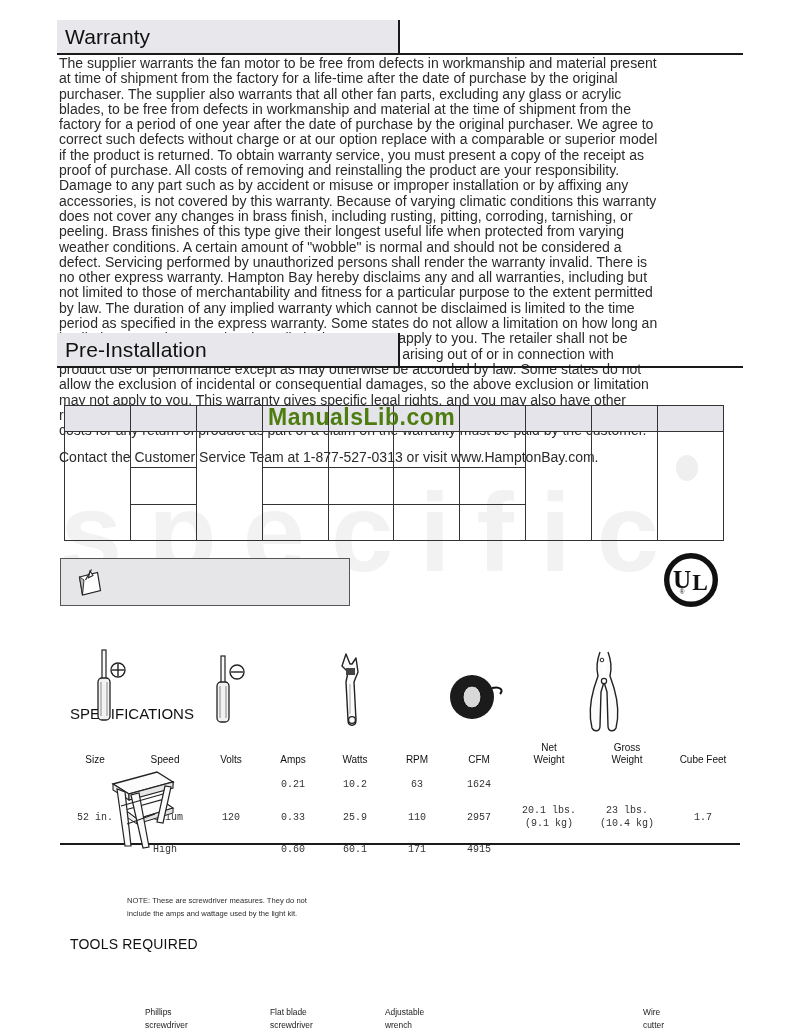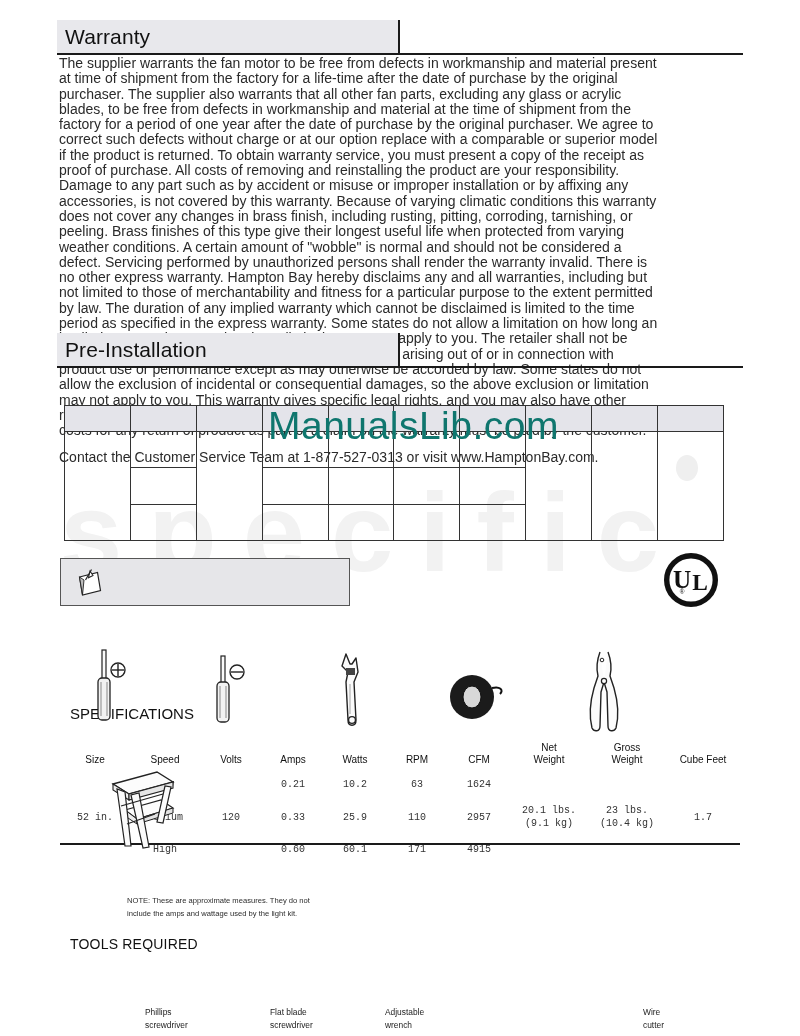--- a/index.html
+++ b/index.html
@@ -89,23 +89,23 @@
     padding: 0;
   }
   .gtable tr.hdr td { background: #e4e4ea; height: 26px; }
   .gtable tr.body td { height: 36px; }
 
   
   .wm-text {
     position: absolute;
     left: 268px;
     top: 404px;
-    font-size: 39px;
-    font-weight: normal;
-    color: #0f766e;
+    font-size: 23px;
+    font-weight: bold;
+    color: #4d7c0f;
     letter-spacing: 0.5px;
     pointer-events: none;
     z-index: 3;
   }
   .wm-big {
     position: absolute;
     left: 60px;
     top: 468px;
     font-size: 112px;
     font-weight: bold;
@@ -467,21 +467,21 @@
           <td></td>
           <td></td>
         </tr>
       </tbody>
     </table>
   </div>
 
   <div class="spec-rule"></div>
 
   <div class="spec-note">
-    <span>NOTE: These are approximate measures. They do not</span><br>
+    <span>NOTE: These are screwdriver measures. They do not</span><br>
     <span>include the amps and wattage used by the light kit.</span>
   </div>
 
   <div class="tools-title">TOOLS REQUIRED</div>
 
   <div class="tool-labels">
     <div class="tool-label" style="left:145px; top:0;">
       <span>Phillips</span><br><span>screwdriver</span>
     </div>
     <div class="tool-label" style="left:270px; top:0;">

